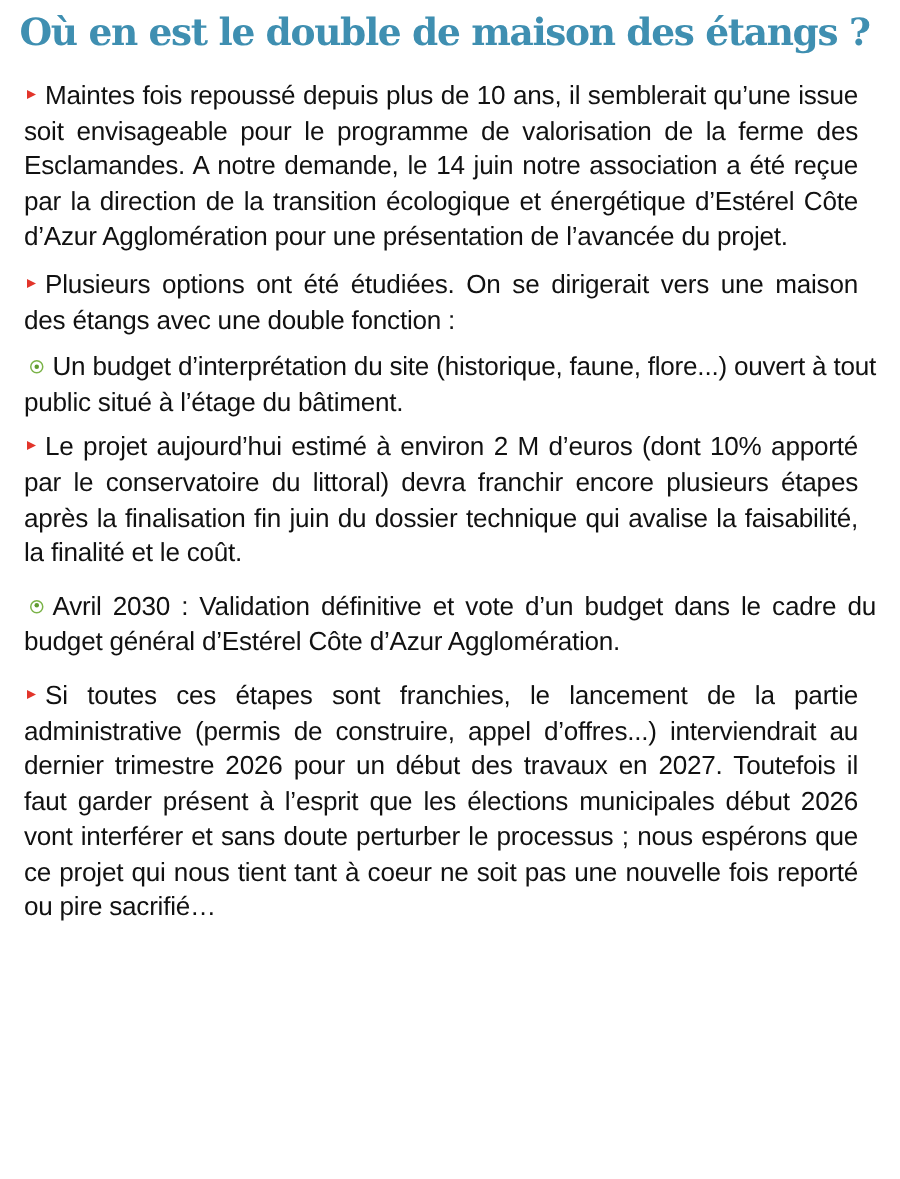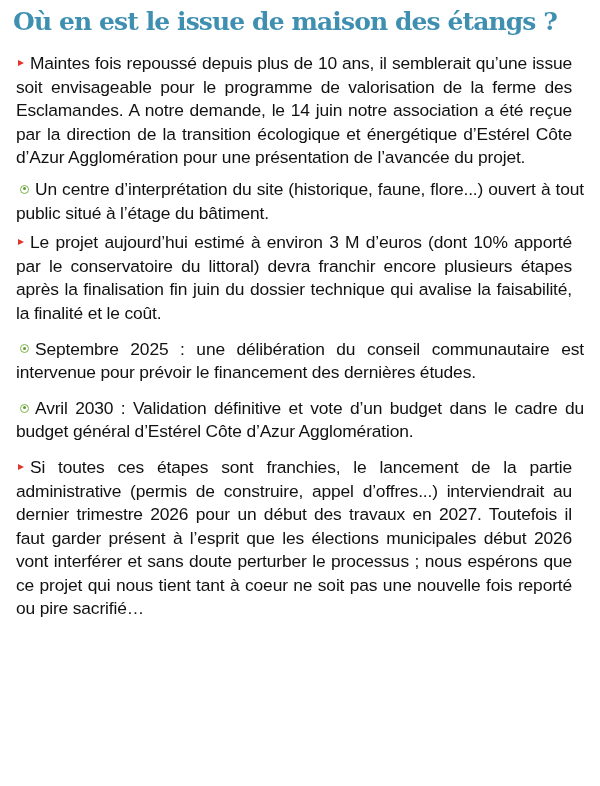--- a/index.html
+++ b/index.html
@@ -78,37 +78,37 @@
       top: 1.5px;
       width: 3px;
       height: 3px;
       border-radius: 50%;
       background: #5f9a2f;
     }
   </style>
 </head>
 <body>
 
-<h1 class="title">Où en est le issue de maison des étangs ?</h1>
+<h1 class="title">Où en est le double de maison des étangs ?</h1>
 
 <div class="content">
 
   <p class="para">
     <span class="bullet-tri"></span><span>Maintes fois repoussé depuis plus de 10 ans, il semblerait qu’une issue soit envisageable pour le programme de valorisation de la ferme des Esclamandes. A notre demande, le 14 juin notre association a été reçue par la direction de la transition écologique et énergétique d’Estérel Côte d’Azur Agglomération pour une présentation de l’avancée du projet.</span>
   </p>
 
+  <p class="para">
+    <span class="bullet-tri"></span><span>Plusieurs options ont été étudiées. On se dirigerait vers une maison des étangs avec une double fonction :</span>
+  </p>
   <p class="sub">
-    <span class="bullet-dot"></span><span>Un centre d’interprétation du site (historique, faune, flore...) ouvert à tout public situé à l’étage du bâtiment.</span>
+    <span class="bullet-dot"></span><span>Un budget d’interprétation du site (historique, faune, flore...) ouvert à tout public situé à l’étage du bâtiment.</span>
   </p>
 
   <p class="para gap-large">
-    <span class="bullet-tri"></span><span>Le projet aujourd’hui estimé à environ 3 M d’euros (dont 10% apporté par le conservatoire du littoral) devra franchir encore plusieurs étapes après la finalisation fin juin du dossier technique qui avalise la faisabilité, la finalité et le coût.</span>
-  </p>
-  <p class="sub gap-large">
-    <span class="bullet-dot"></span><span>Septembre 2025 : une délibération du conseil communautaire est intervenue pour prévoir le financement des dernières études.</span>
+    <span class="bullet-tri"></span><span>Le projet aujourd’hui estimé à environ 2 M d’euros (dont 10% apporté par le conservatoire du littoral) devra franchir encore plusieurs étapes après la finalisation fin juin du dossier technique qui avalise la faisabilité, la finalité et le coût.</span>
   </p>
   <p class="sub gap-large">
     <span class="bullet-dot"></span><span>Avril 2030 : Validation définitive et vote d’un budget dans le cadre du budget général d’Estérel Côte d’Azur Agglomération.</span>
   </p>
 
   <p class="para">
     <span class="bullet-tri"></span><span>Si toutes ces étapes sont franchies, le lancement de la partie administrative (permis de construire, appel d’offres...) interviendrait au dernier trimestre 2026 pour un début des travaux en 2027. Toutefois il faut garder présent à l’esprit que les élections municipales début 2026 vont interférer et sans doute perturber le processus ; nous espérons que ce projet qui nous tient tant à coeur ne soit pas une nouvelle fois reporté ou pire sacrifié…</span>
   </p>
 
 </div>

